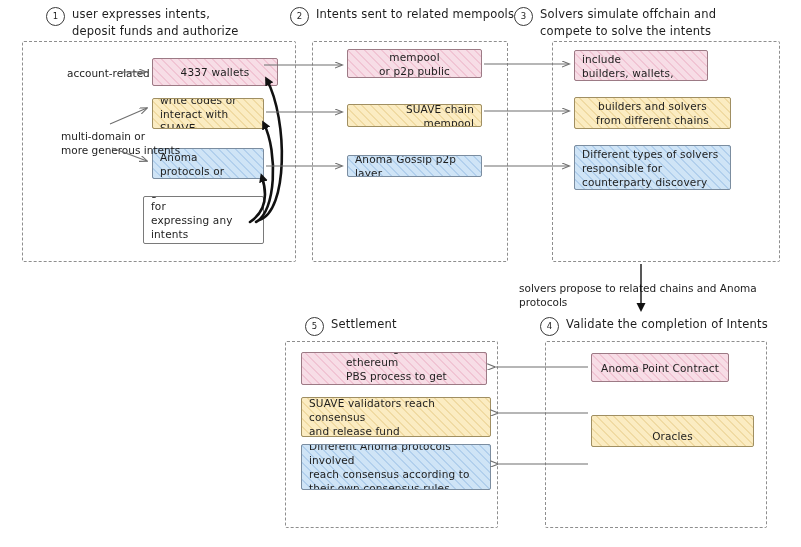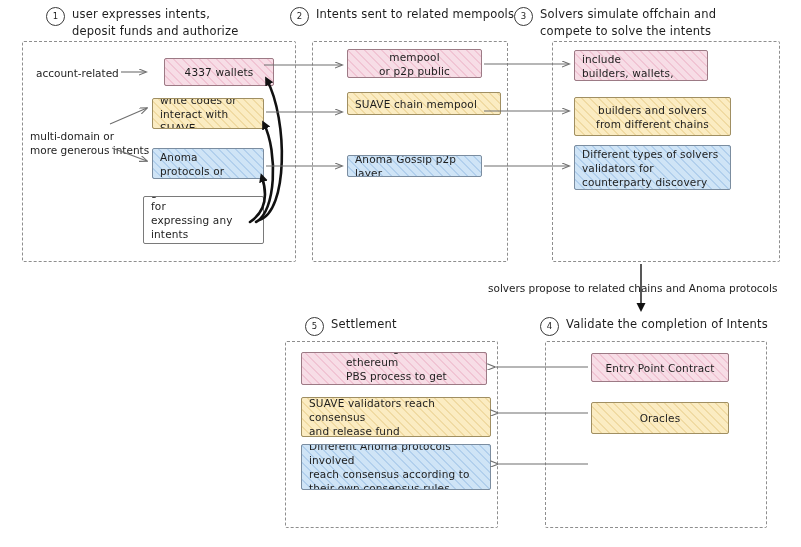--- a/index.html
+++ b/index.html
@@ -32,21 +32,21 @@
       #f7dde6;border-color:#9c7a85;}
   .yellow{background:
       repeating-linear-gradient(45deg,rgba(215,178,90,.30) 0 1.4px,rgba(0,0,0,0) 1.4px 6px),
       #fbecc2;border-color:#a08f62;}
   .blue{background:
       repeating-linear-gradient(45deg,rgba(110,160,215,.30) 0 1.4px,rgba(0,0,0,0) 1.4px 6px),
       #cfe4f6;border-color:#7b8da0;}
   .plain{background:#fff;border-color:#7a7a7a;}
 
   
-  .label{font-size:10.5px;line-height:14px;white-space:pre-line;}
+  .label{font-size:10.5px;line-height:14px;white-space:pre-line;margin-left:31px;}
 
   svg.overlay{position:absolute;left:0;top:0;width:801px;height:547px;pointer-events:none;}
 </style>
 </head>
 <body>
 
 <div id="canvas">
 
   <div class="abs sec-head" style="left:46px;top:6px;">
     <span class="sec-num">1</span>
@@ -74,21 +74,21 @@
     <span class="sec-num">5</span>
     <span class="sec-title">Settlement</span>
   </div>
 
   <div class="abs panel" style="left:22px;top:41px;width:274px;height:221px;"></div>
   <div class="abs panel" style="left:312px;top:41px;width:196px;height:221px;"></div>
   <div class="abs panel" style="left:552px;top:41px;width:228px;height:221px;"></div>
   <div class="abs panel" style="left:285px;top:341px;width:213px;height:187px;"></div>
   <div class="abs panel" style="left:545px;top:341px;width:222px;height:187px;"></div>
 
-  <div class="abs node pink ctr" style="left:164px;top:58px;width:110px;height:28px;">
+  <div class="abs node pink ctr" style="left:152px;top:58px;width:126px;height:28px;">
     <span class="txt">4337 wallets</span>
   </div>
 
   <div class="abs node yellow" style="left:152px;top:98px;width:112px;height:31px;align-items:center;">
     <span class="txt">write codes or
 interact with SUAVE</span>
   </div>
 
   <div class="abs node blue" style="left:152px;top:148px;width:112px;height:31px;">
     <span class="txt">interact with Anoma
@@ -103,41 +103,41 @@
 
   <div class="abs label" style="left:36px;top:66px;">account-related</div>
   <div class="abs label" style="left:30px;top:129px;">multi-domain or
 more generous intents</div>
 
   <div class="abs node pink ctr" style="left:347px;top:49px;width:135px;height:29px;">
     <span class="txt">bundler's private mempool
 or p2p public mempool</span>
   </div>
 
-  <div class="abs node yellow" style="left:347px;top:92px;width:154px;height:23px;">
+  <div class="abs node yellow" style="left:347px;top:104px;width:135px;height:23px;text-align:right;">
     <span class="txt">SUAVE chain mempool</span>
   </div>
 
   <div class="abs node blue" style="left:347px;top:155px;width:135px;height:22px;">
     <span class="txt">Anoma Gossip p2p layer</span>
   </div>
 
   <div class="abs node pink" style="left:574px;top:50px;width:134px;height:31px;">
     <span class="txt">bundlers might include
 builders, wallets, bundler sdks</span>
   </div>
 
-  <div class="abs node yellow ctr" style="left:574px;top:97px;width:157px;height:39px;text-align:center;">
+  <div class="abs node yellow ctr" style="left:574px;top:97px;width:157px;height:32px;text-align:center;">
     <span class="txt">builders and solvers
 from different chains</span>
   </div>
 
   <div class="abs node blue" style="left:574px;top:145px;width:157px;height:45px;">
     <span class="txt">Different types of solvers
-validators for
+responsible for
 counterparty discovery</span>
   </div>
 
   <div class="abs label" style="left:488px;top:281px;">solvers propose to related chains and Anoma protocols</div>
 
   <div class="abs node pink" style="left:301px;top:352px;width:186px;height:33px;padding-left:44px;">
     <span class="txt">Go through the l2 and ethereum
 PBS process to get onchain</span>
   </div>
 
@@ -146,24 +146,24 @@
 and release fund</span>
   </div>
 
   <div class="abs node blue" style="left:301px;top:444px;width:190px;height:46px;align-items:center;">
     <span class="txt">Different Anoma protocols involved
 reach consensus according to
 their own consensus rules</span>
   </div>
 
   <div class="abs node pink ctr" style="left:591px;top:353px;width:138px;height:29px;">
-    <span class="txt">Entry Point Contract</span>
-  </div>
-
-  <div class="abs node yellow ctr" style="left:591px;top:402px;width:138px;height:32px;">
+    <span class="txt">Anoma Point Contract</span>
+  </div>
+
+  <div class="abs node yellow ctr" style="left:591px;top:415px;width:163px;height:32px;align-items:flex-end;">
     <span class="txt">Oracles</span>
   </div>
 
 
   <svg class="overlay">
     <defs>
       <marker id="ah" markerWidth="9" markerHeight="9" refX="7.5" refY="3.2" orient="auto" markerUnits="userSpaceOnUse">
         <path d="M0,0 L8,3.2 L0,6.4" fill="none" stroke="#6f6f6f" stroke-width="1.1"></path>
       </marker>
       <marker id="ahl" markerWidth="9" markerHeight="9" refX="1.2" refY="3.2" orient="auto" markerUnits="userSpaceOnUse">

